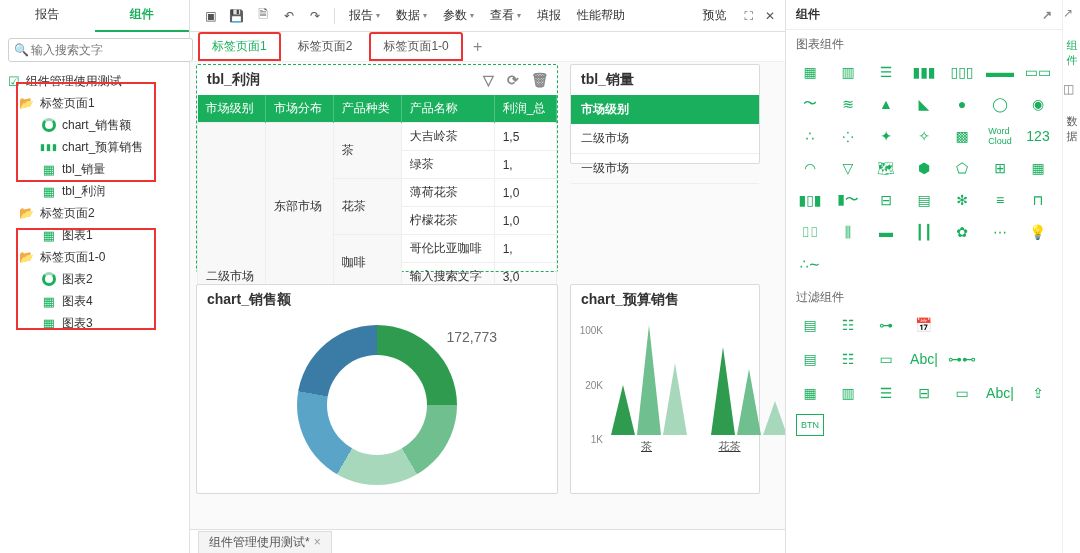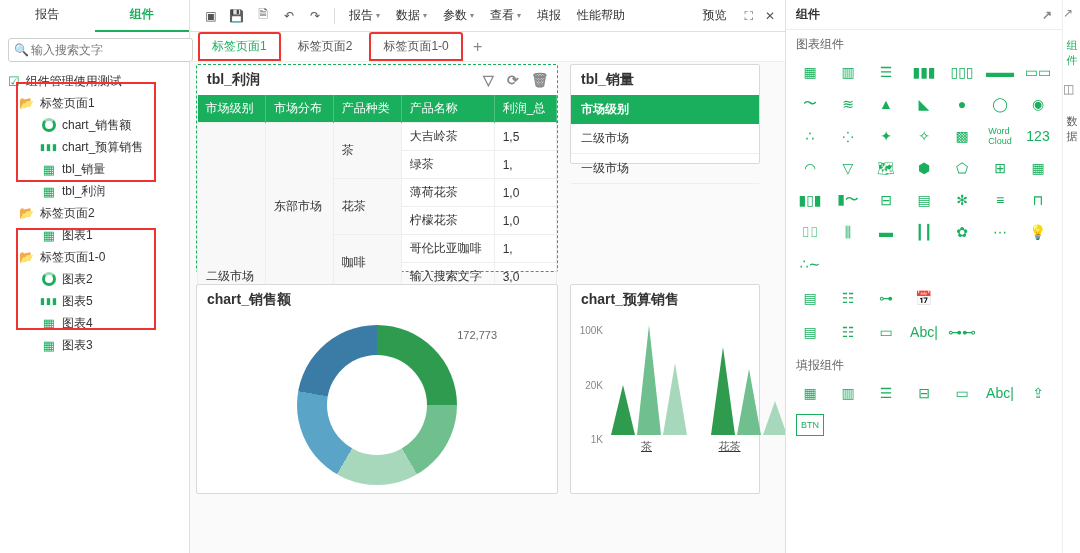--- a/index.html
+++ b/index.html
@@ -58,21 +58,21 @@
 .tbl .group { background: #f8f8f8; }
 
 
 .tbl2 th { background: #1aaf5d; color: #fff; padding: 6px 10px; text-align: left; }
 .tbl2 td { padding: 6px 10px; border-bottom: 1px solid #eee; }
 .tbl2 { width:100%; border-collapse: collapse; }
 
 
 .donut { width: 160px; height: 160px; border-radius: 50%; background: conic-gradient(#2e9b4f 0 90deg,#6fbf8f 90deg 150deg,#a8d8bb 150deg 210deg,#5aa5c7 210deg 280deg,#3a7ca5 280deg 360deg); position: relative; margin: 10px auto; }
 .donut::after { content:""; position:absolute; inset:30px; background:#fff; border-radius:50%; }
-.chart-label { position:absolute; font-size:11px; color:#666;margin-left:36px; }
+.chart-label { position:absolute; font-size:14px; color:#666;margin-left:36px; }
 
 .bars { display:flex; align-items:flex-end; gap:24px; height:120px; padding:10px 20px 0 40px; position:relative; }
 .yaxis { position:absolute; left:0; top:0; bottom:20px; width:36px; display:flex; flex-direction:column; justify-content:space-between; align-items:flex-end; font-size:10px; color:#888; padding:10px 4px 0 0; }
 .tri { width:0; height:0; border-left:12px solid transparent; border-right:12px solid transparent; }
 .xlab { font-size:11px; color:#555; text-align:center; margin-top:4px; }
 
 
 .right { width: 295px; border-left: 1px solid #e0e0e0; display: flex; }
 .palette { flex:1; display:flex; flex-direction:column; }
 .palette .hdr { height: 30px; border-bottom: 1px solid #eee; display:flex; align-items:center; padding:0 10px; font-weight:600; }
@@ -146,24 +146,20 @@
 
       <div class="node lvl1">
           <span class="ico folder-open">📂</span>
           <span>标签页面1-0</span>
         </div>
       <div class="node lvl2">
           <span class="ico donut-ico"></span>
           <span>图表2</span>
         </div>
       <div class="node lvl2">
-          <span class="ico bar-ico"></span>
-          <span>图表5</span>
-        </div>
-      <div class="node lvl2">
           <span class="ico tbl-ico"></span>
           <span>图表4</span>
         </div>
       <div class="node lvl2">
           <span class="ico tbl-ico"></span>
           <span>图表3</span>
         </div>
     </div>
     <div class="redbox" style="left:16px; top:82px; width:140px; height:100px;"></div>
     <div class="redbox" style="left:16px; top:228px; width:140px; height:102px;"></div>
@@ -318,20 +314,26 @@
             </div>
           </div>
           <div style="display:flex; gap:24px; padding-left:46px;">
             <div class="xlab" style="width:60px">茶</div>
             <div class="xlab" style="width:60px">花茶</div>
           </div>
         </div>
       </div>
     </div>
 
+    <div class="bottom">
+      <span class="btab">
+          <span>组件管理使用测试*</span>
+          <span class="x">×</span>
+        </span>
+    </div>
   </div>
 
   <div class="right">
     <div class="palette">
       <div class="hdr">
           <span>组件</span>
           <span class="sp"></span>
           <span style="cursor:pointer;color:#888">↗</span>
         </div>
       <div class="pal-body">
@@ -374,34 +376,34 @@
           <span class="chip">⊓</span>
           <span class="chip">⌷⌷</span>
           <span class="chip">⫼</span>
           <span class="chip">▬</span>
           <span class="chip">┃┃</span>
           <span class="chip">✿</span>
           <span class="chip">⋯</span>
           <span class="chip">💡</span>
           <span class="chip">∴∼</span>
         </div>
+        <div class="section-title">过滤组件</div>
         <div class="grid">
           <span class="chip">▤</span>
           <span class="chip">☷</span>
           <span class="chip">⊶</span>
           <span class="chip">📅</span>
         </div>
         <div class="grid">
           <span class="chip">▤</span>
           <span class="chip">☷</span>
           <span class="chip">▭</span>
           <span class="chip">Abc|</span>
           <span class="chip">⊶⊷</span>
         </div>
-        <div class="section-title">填报组件</div>
         <div class="grid">
           <span class="chip">▦</span>
           <span class="chip">▥</span>
           <span class="chip">☰</span>
           <span class="chip">⊟</span>
           <span class="chip">▭</span>
           <span class="chip">Abc|</span>
           <span class="chip">⇪</span>
           <span class="chip" style="font-size:9px;border:1px solid #1aaf5d;padding:1px 2px">BTN</span>
         </div>

